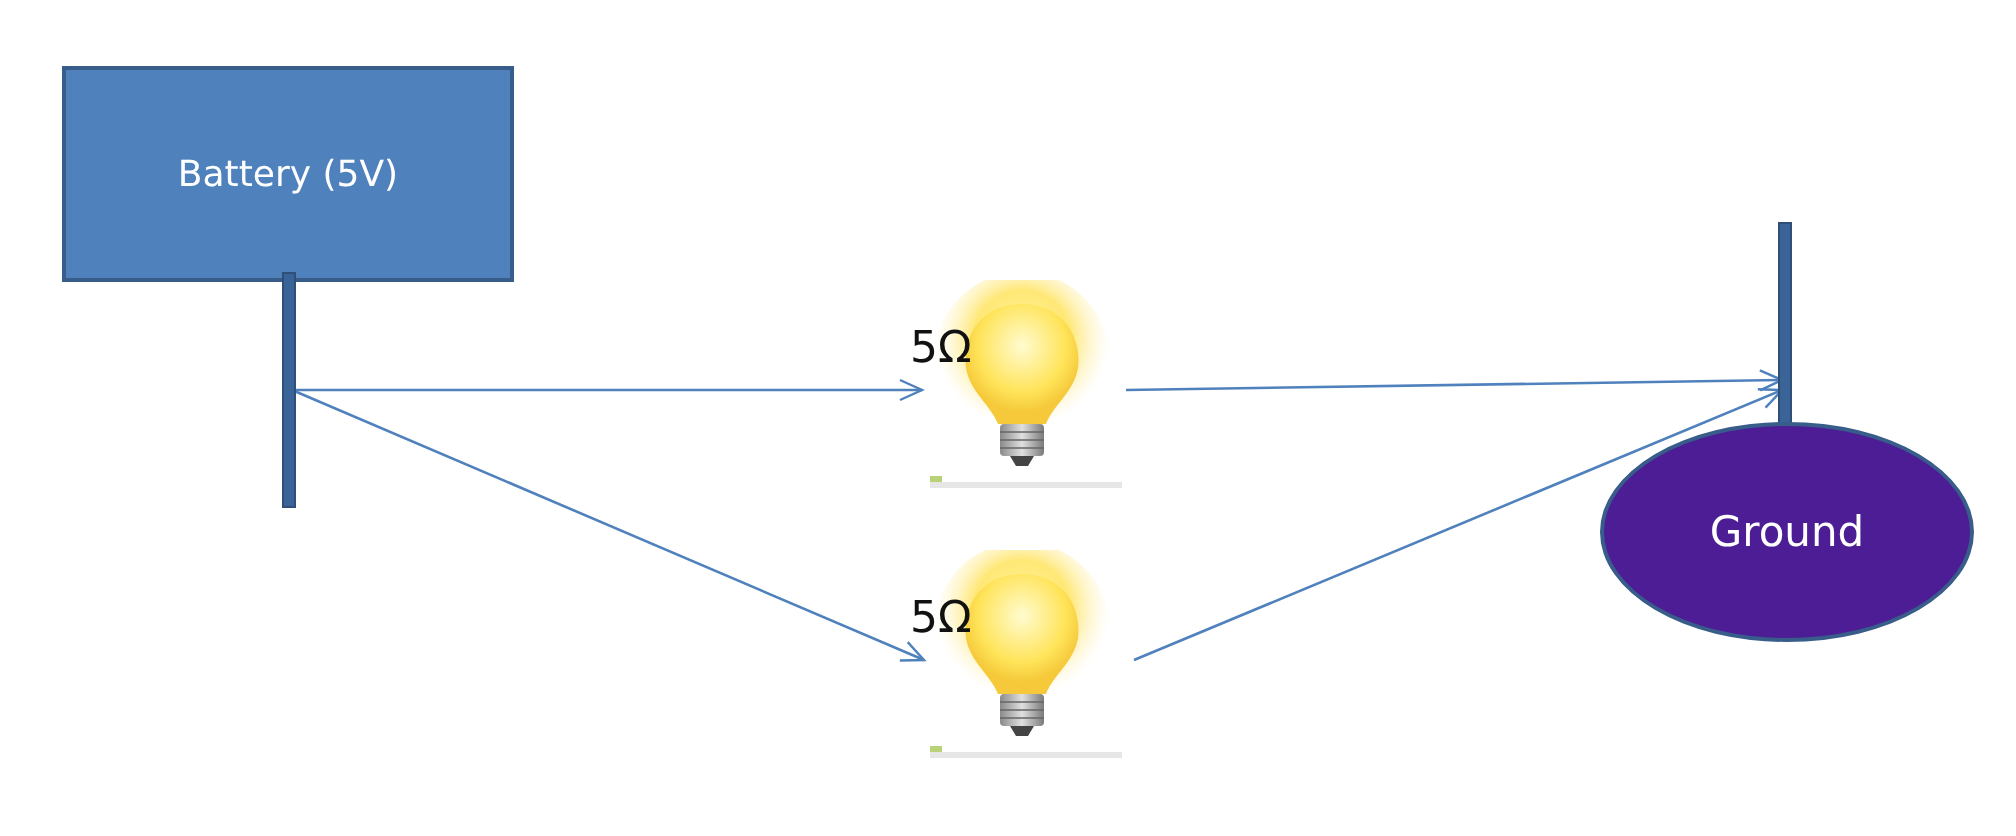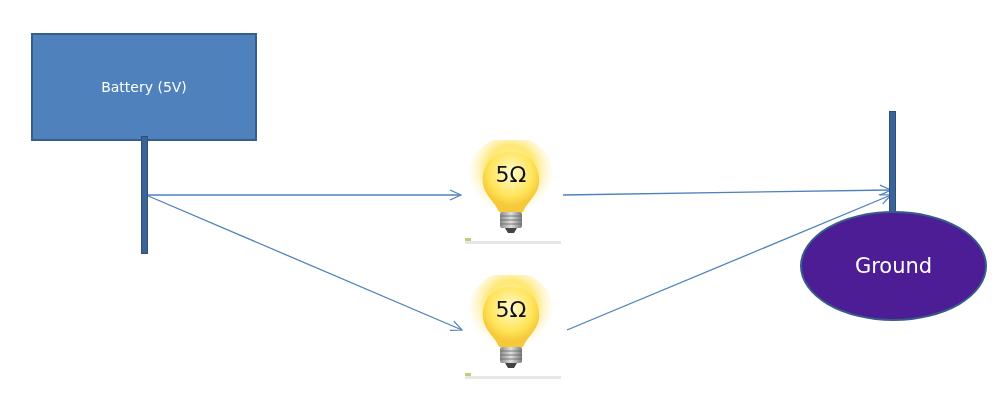--- a/index.html
+++ b/index.html
@@ -2,32 +2,32 @@
 <html><head>
 <meta charset="utf-8">
 <style>
   html, body { margin: 0; padding: 0; background: #ffffff; }
   body { width: 1008px; height: 418px; position: relative; overflow: hidden; font-family: "DejaVu Sans", "Liberation Sans", sans-serif; }
   .layer { position: absolute; left: 0; top: 0; width: 1008px; height: 418px; }
   .battery-box {
     position: absolute; left: 31px; top: 33px; width: 222px; height: 104px;
     background: #4F81BD; border: 2px solid #385D8A;
     display: flex; align-items: center; justify-content: center;
-    color: #ffffff; font-size: 14px;
+    color: #ffffff; font-size: 18px;
   }
   .terminal { position: absolute; background: #3A6397; border: 1px solid #2F4F78; }
   .ground-ellipse {
     position: absolute; left: 800px; top: 211px; width: 183px; height: 106px;
     background: #4c1d95; border: 2px solid #385D8A; border-radius: 50%;
     display: flex; align-items: center; justify-content: center;
     color: #ffffff; font-size: 21px;
   }
   .bulb { position: absolute; width: 112px; height: 112px; }
   .bulb-label {
-    position: absolute; left: 0; width: 100%; top: 22px; text-align: center;
+    position: absolute; left: 0; width: 100%; top: 22px; text-align: left;
     font-size: 22px; color: #111111;
   }
   .watermark-bar { position: absolute; left: 10px; top: 101px; width: 96px; height: 3px; background: #e6e6e6; }
   .watermark-logo { position: absolute; left: 10px; top: 98px; width: 6px; height: 6px; background: #b9d27a; }
 </style>
 </head>
 <body>
 
 <svg class="layer" viewBox="0 0 1008 418" width="1008" height="418">
   <defs>

